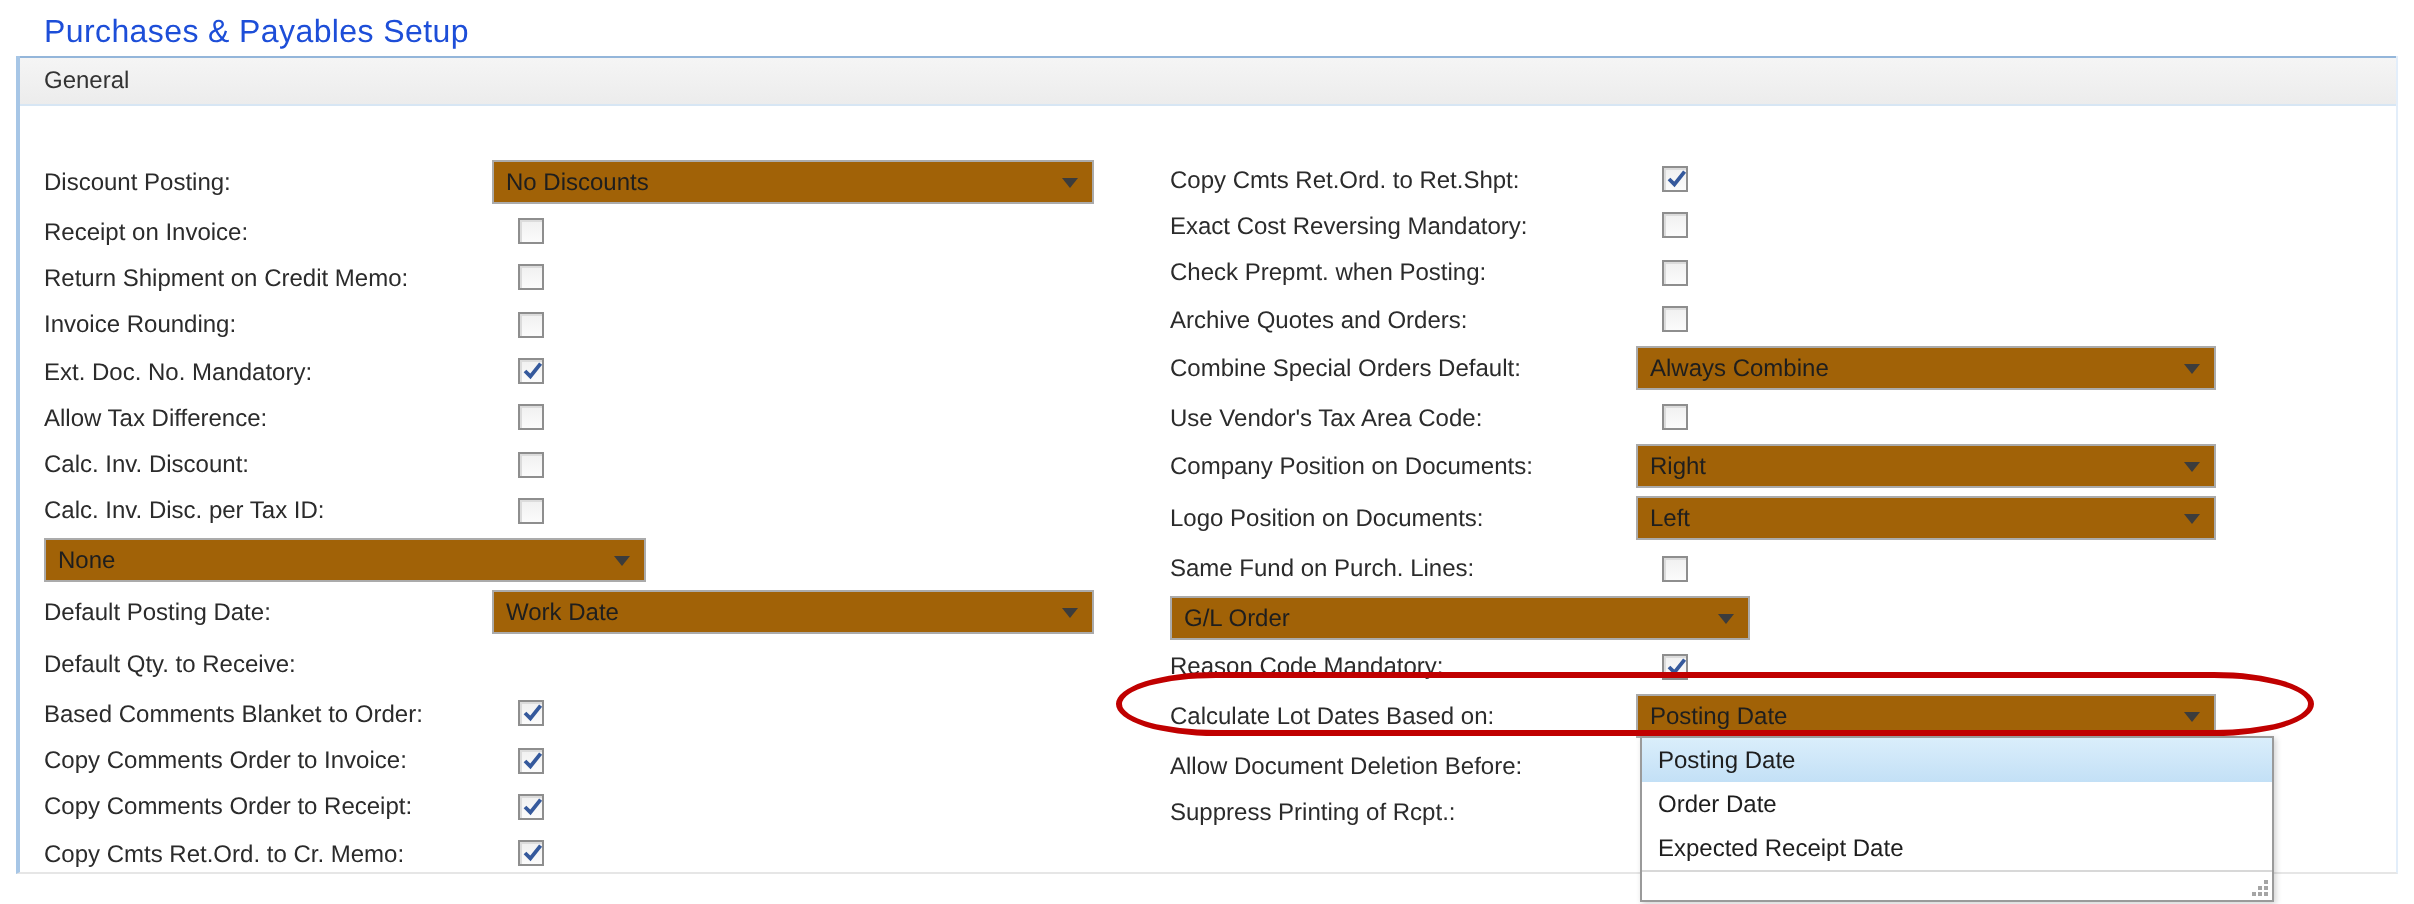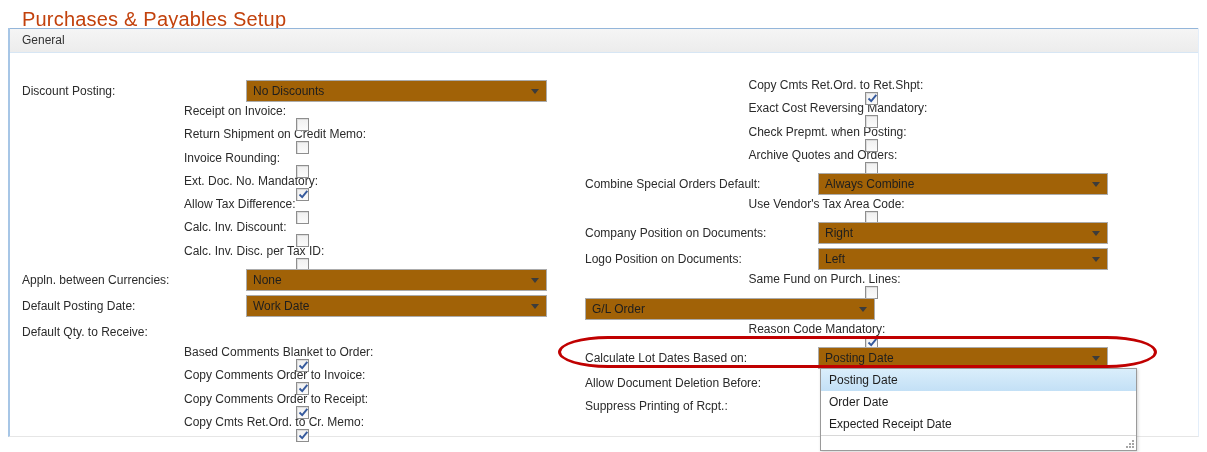--- a/index.html
+++ b/index.html
@@ -3,39 +3,39 @@
 <meta charset="utf-8">
 <style>
   html,body { margin:0; padding:0; }
   body {
     width:1207px; height:452px; position:relative; overflow:hidden;
     background:#ffffff; font-family:"Liberation Sans", sans-serif;
     font-size:12px; color:#1e1e1e;
   }
   .page-title {
     position:absolute; left:22px; top:8px;
-    font-size:20px; color:#c2410c; letter-spacing:0.2px;
+    font-size:16px; color:#1d4ed8; letter-spacing:0.2px;
   }
   .panel {
     position:absolute; left:8px; top:28px; width:1191px; height:409px;
     border-left:2px solid #a7c6e6; border-right:1px solid #e3eefa;
     border-bottom:1px solid #e6e6e6; box-sizing:border-box; background:#ffffff;
   }
   .panel-header {
     height:23px; line-height:23px; padding-left:12px;
     background:linear-gradient(#f5f5f5,#ececec);
     border-top:1px solid #94b6da; border-bottom:1px solid #d7e6f4;
     color:#333333;
   }
   .col { position:absolute; top:78px; }
   #col-left  { left:22px;  width:548px; }
   #col-right { left:585px; width:560px; }
   .row { display:flex; align-items:center; }
   .row.combo { height:26px; }
-  .row.check { height:23.3px;flex-direction:column; }
+  .row.check { height:23.3px; }
   .row.label { height:23.3px; }
   .flabel { flex:none; color:#2b2b2b; }
   #col-left  .flabel { width:224px; }
   #col-right .flabel { width:233px; }
   .combobox {
     flex:none; height:22px; box-sizing:border-box;
     border:1px solid #ababab; background:#a16207;
     display:flex; align-items:center; padding:0 18px 0 6px; position:relative;
   }
   #col-left  .combobox { width:301px; }
@@ -110,21 +110,20 @@
     </div>
     <div class="row check">
       <span class="flabel">Calc. Inv. Discount:</span>
       <div class="checkbox"></div>
     </div>
     <div class="row check">
       <span class="flabel">Calc. Inv. Disc. per Tax ID:</span>
       <div class="checkbox"></div>
     </div>
     <div class="row combo">
-      <span class="flabel">Appln. between Currencies:</span>
       <div class="combobox">
         <span class="cval">None</span>
         <span class="dd-arrow"></span>
       </div>
     </div>
     <div class="row combo">
       <span class="flabel">Default Posting Date:</span>
       <div class="combobox">
         <span class="cval">Work Date</span>
         <span class="dd-arrow"></span>

